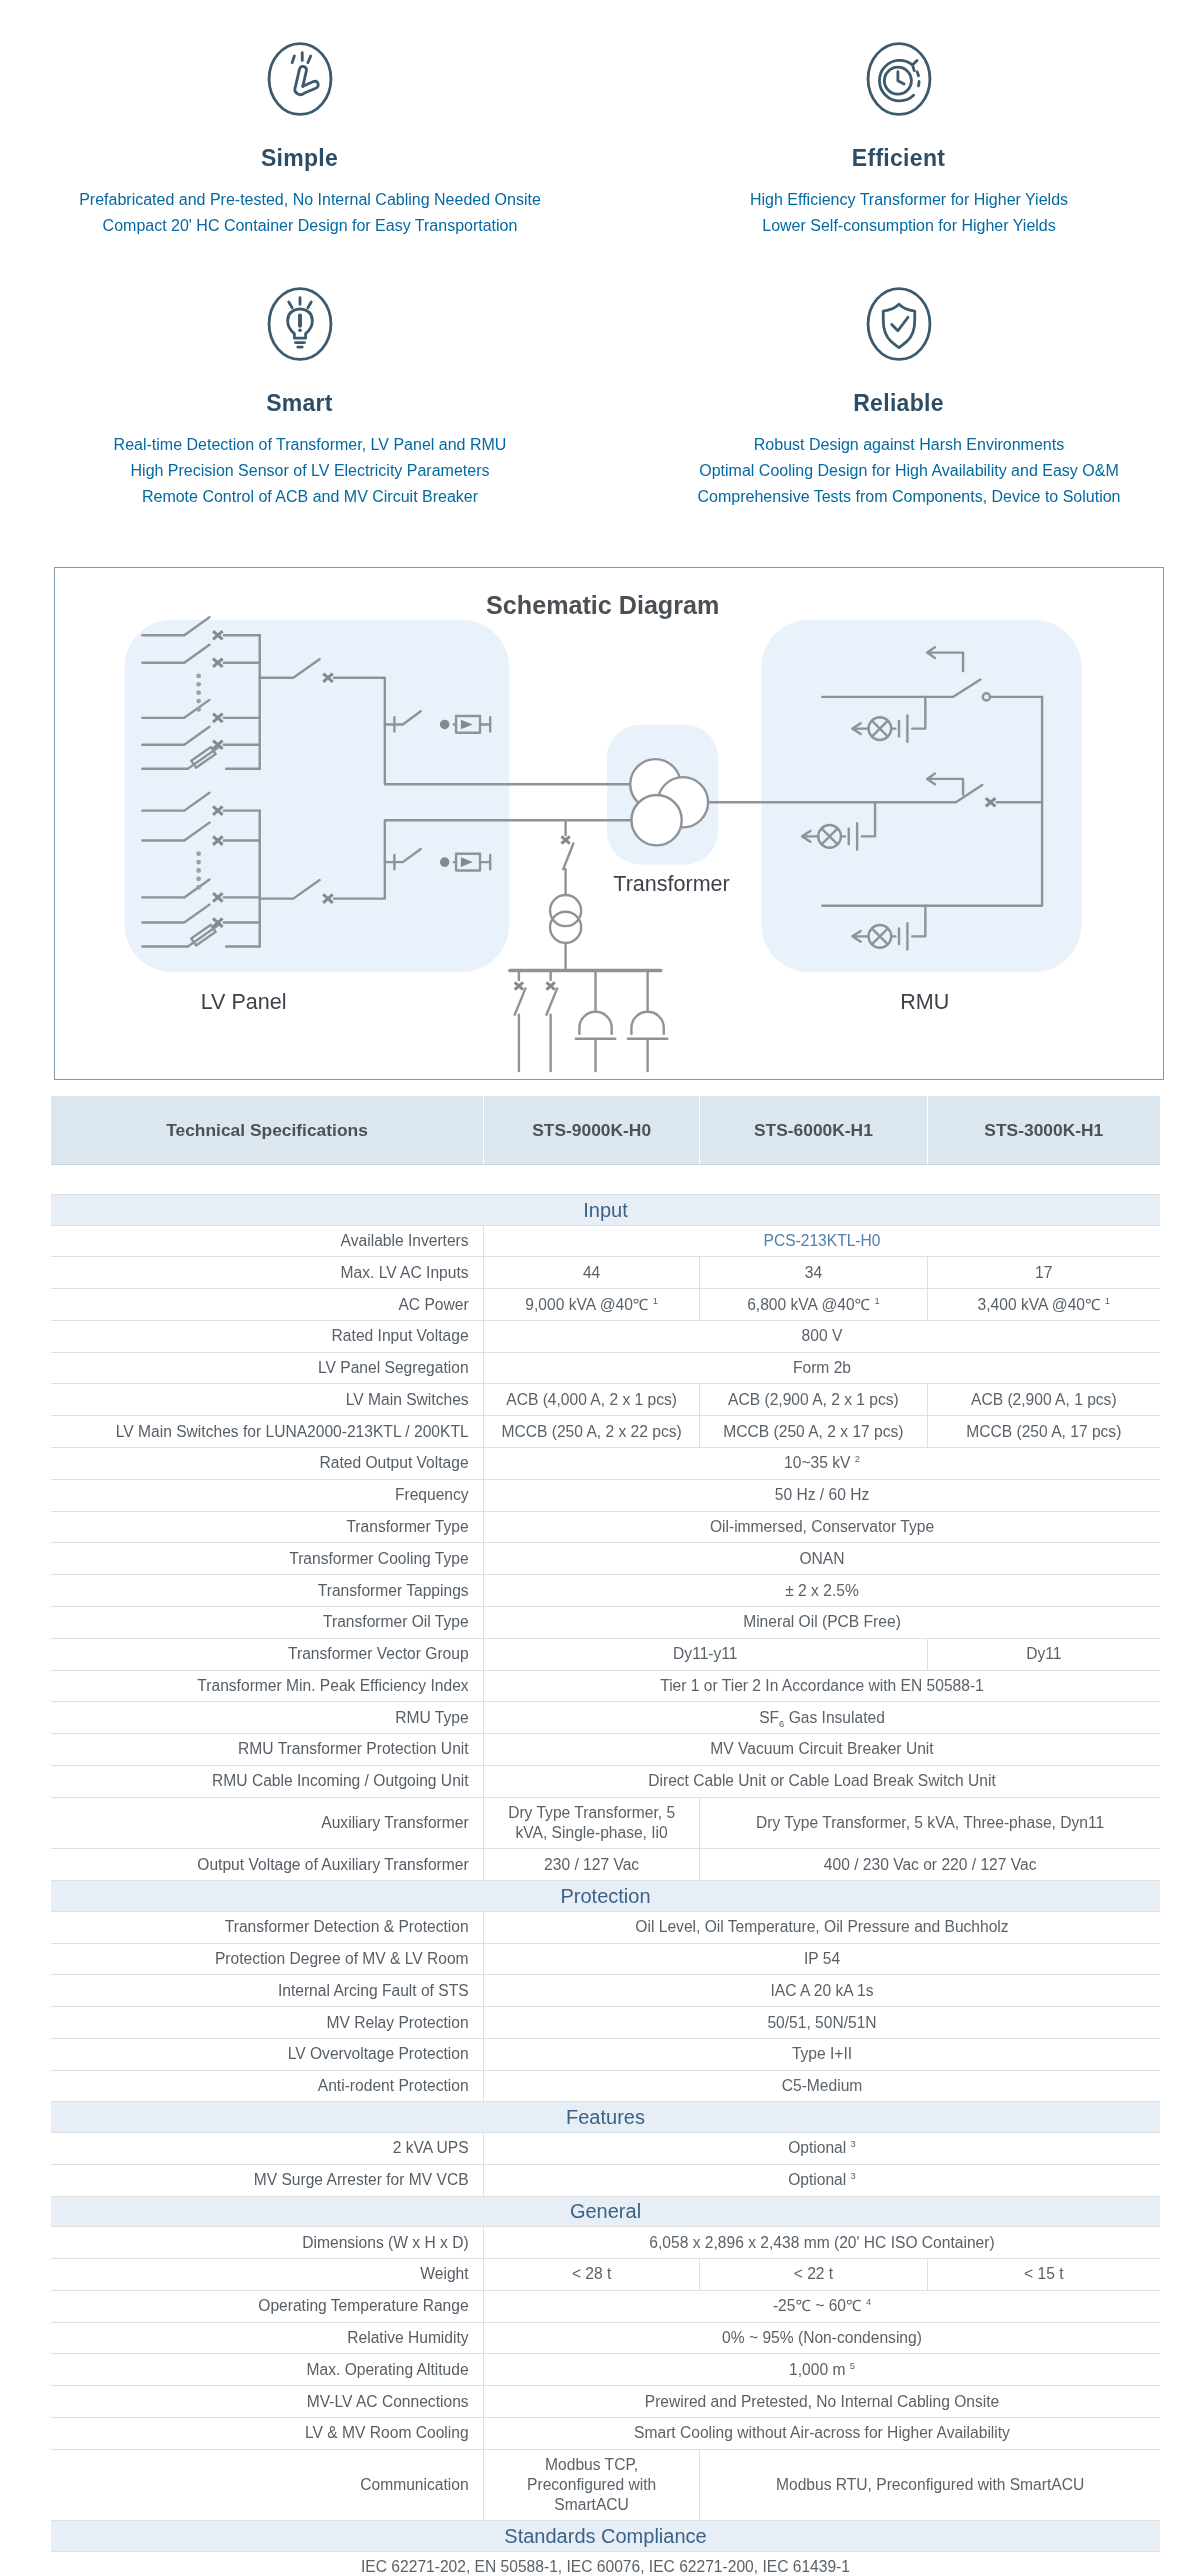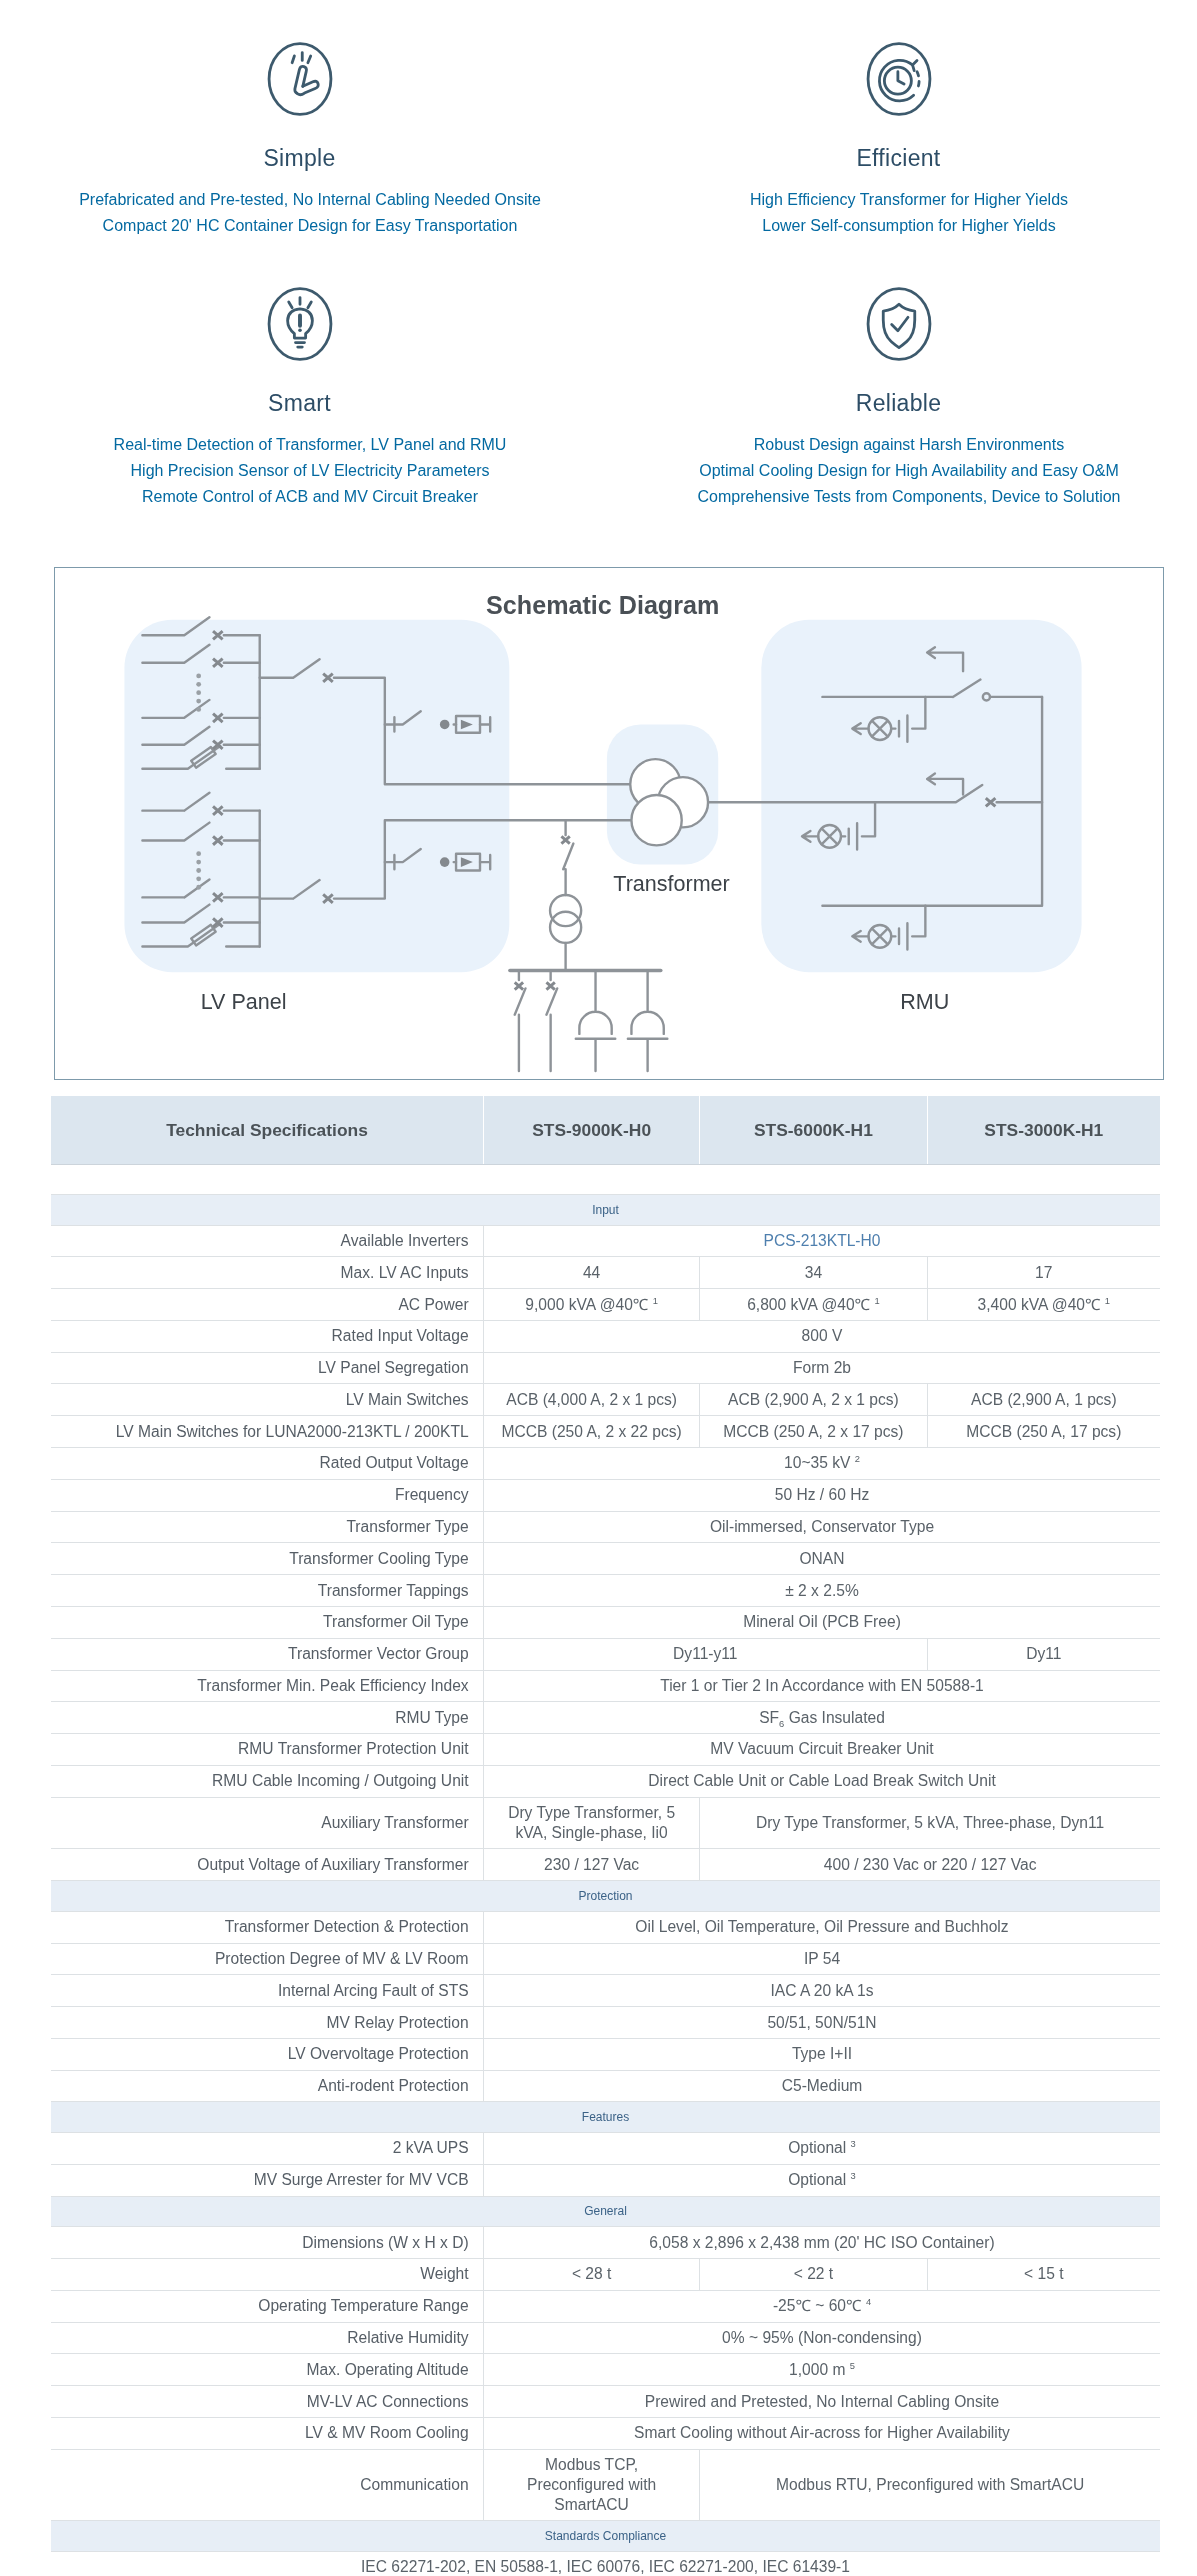--- a/index.html
+++ b/index.html
@@ -2,21 +2,21 @@
 <html style="font-size:9.6px"><head>
 <meta charset="utf-8">
 <style>
   html,body{margin:0;padding:0;background:#ffffff;}
   body{width:1198px;height:2576px;overflow:hidden;font-family:"Liberation Sans",sans-serif;color:#5a6269;}
 
   
   .features{display:grid;grid-template-columns:1fr 1fr;padding-top:31px;}
   .feature{text-align:center;}
   .feature .ic{display:inline-block;}
-  .feature h2{margin:15.6px 0 0 0;font-size:23px;font-weight:normal;color:#2d4d66;letter-spacing:0.3px;}
+  .feature h2{margin:15.6px 0 0 0;font-size:23px;font-weight:bold;color:#2d4d66;letter-spacing:0.3px;}
   .feature .lines{margin-top:15.6px;font-size:16px;line-height:26px;color:#0369a1;margin-left:21px;}
   .row2{margin-top:37px;}
   .icon-svg{stroke:#3d5a6d;fill:none;stroke-width:5;stroke-linecap:round;stroke-linejoin:round;}
 
   
   .schematic{margin:57px 35px 0 54px;width:1108px;border:1.8px solid #7d9aab;box-sizing:content-box;background:#ffffff;}
   .schematic svg{display:block;}
   .sline{stroke:#8e9398;stroke-width:4;fill:none;stroke-linecap:round;stroke-linejoin:round;}
   .xmark{stroke:#84898e;stroke-width:5;}
   .panelblue{fill:#e9f2fb;}
@@ -27,21 +27,21 @@
   .slabel{font-family:"Liberation Sans",sans-serif;font-size:36px;fill:#3c4248;}
 
   
   table.spec{border-collapse:collapse;margin:15.6px 38px 0 51px;width:1109px;table-layout:fixed;}
   table.spec td{border:1.2px solid #dde1e4;font-size:15.6px;line-height:20px;padding:5.4px 14.4px;vertical-align:middle;word-wrap:break-word;}
   table.spec td:first-child{border-left:none;}
   table.spec td:last-child{border-right:none;}
   table.spec tr.hdr td{background:#dce6ef;border:none;border-right:1.8px solid #ffffff;border-bottom:1.2px solid #ccd4db;font-size:17.4px;font-weight:bold;color:#4b5257;text-align:center;padding:24px 6px;}
   table.spec tr.hdr td:last-child{border-right:none;}
   table.spec tr.gap td{border:none;background:#ffffff;height:29px;padding:0;}
-  table.spec tr.sec td{background:#e7eef6;color:#3b6287;font-size:12px;text-align:center;padding:4.8px 6px;border-left:none;border-right:none;}
+  table.spec tr.sec td{background:#e7eef6;color:#3b6287;font-size:20px;text-align:center;padding:4.8px 6px;border-left:none;border-right:none;}
   table.spec td.lbl{text-align:right;color:#565e66;}
   table.spec td.val{text-align:center;color:#5a6269;}
   table.spec td.blue{color:#4e7fae;}
   table.spec sup{font-size:60%;vertical-align:super;line-height:0;}
   table.spec sub{font-size:60%;vertical-align:sub;line-height:0;}
 </style>
 </head>
 <body>
 
 <div class="features">

